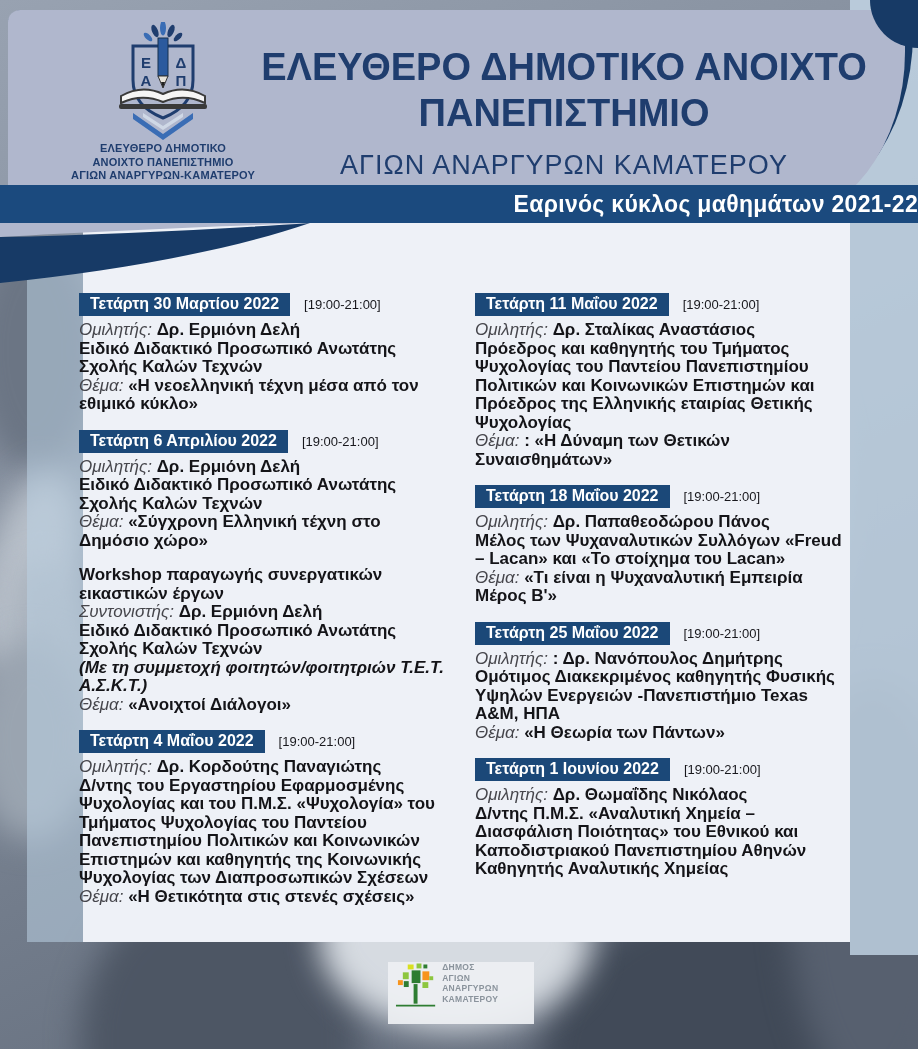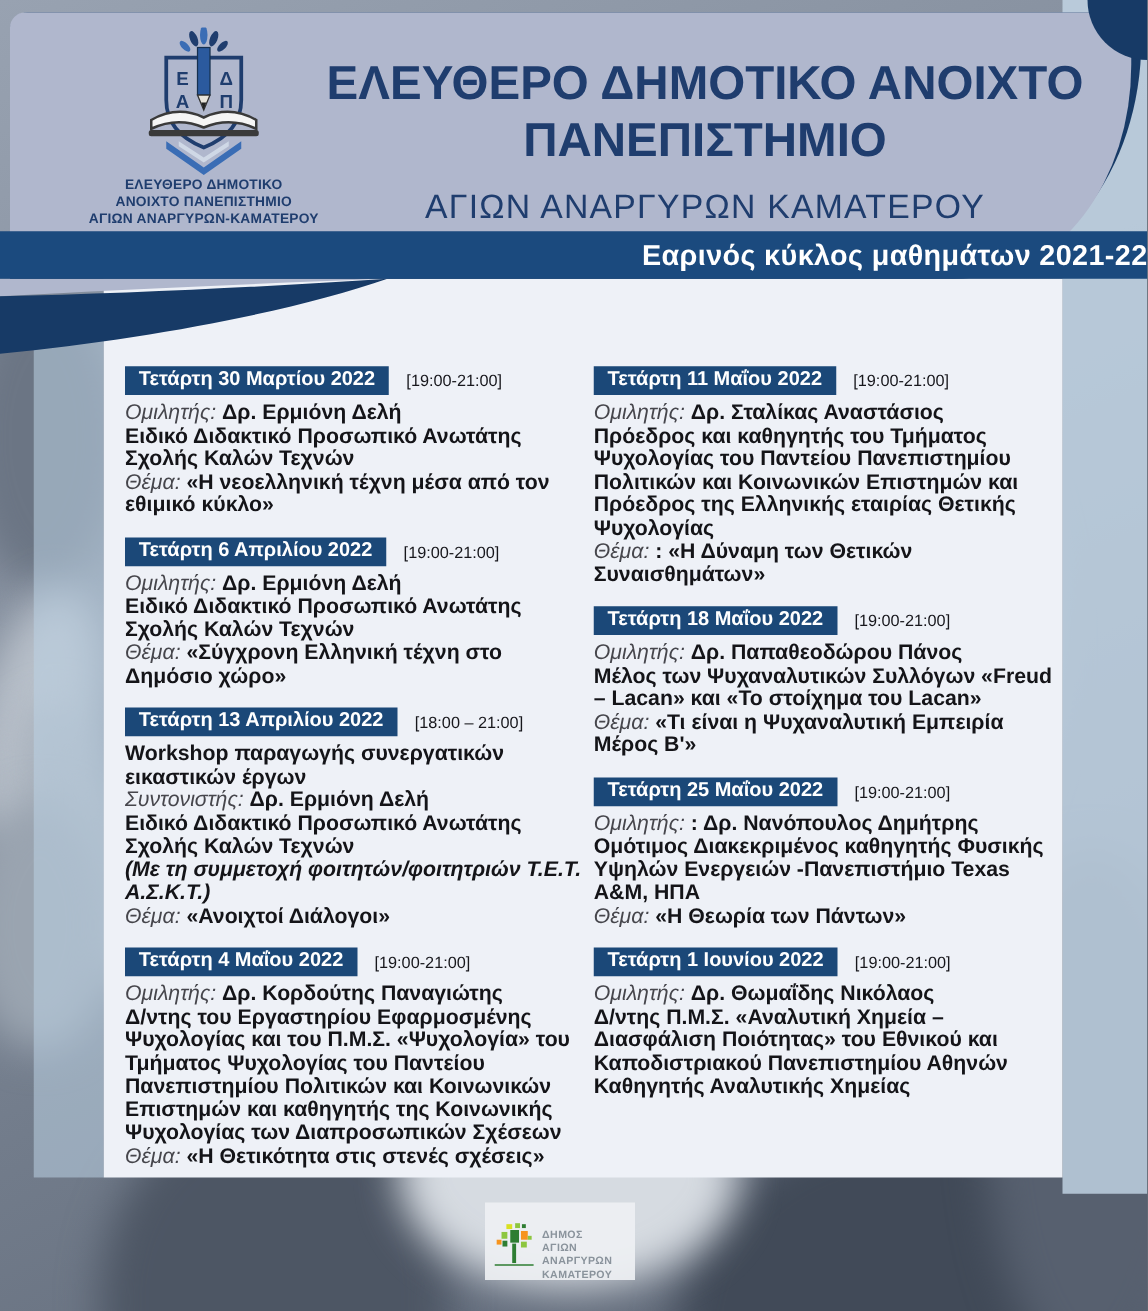--- a/index.html
+++ b/index.html
@@ -53,34 +53,34 @@
   
   .banner{position:absolute;left:0;top:185px;width:918px;height:38px;z-index:6;
           background:var(--navy-banner,#1b4a7e);display:flex;align-items:center;justify-content:flex-end;}
   .banner span{color:#fff;font-weight:bold;font-size:23px;letter-spacing:.3px;}
 
   
   .wave{position:absolute;left:0;top:223px;z-index:5;display:block;}
 
   
   .col{position:absolute;top:293px;z-index:7;}
-  .col-left{left:100px;width:365px;}
+  .col-left{left:79px;width:365px;}
   .col-right{left:475px;width:372px;}
   .event{margin-bottom:16px;}
   .date-row{display:flex;align-items:center;margin-bottom:5px;}
   .date-box{background:var(--navy-box,#1b4878);color:#fff;font-weight:bold;font-size:16px;
             padding:2px 11px 3px;white-space:nowrap;}
   .time{margin-left:14px;font-size:13px;font-weight:500;color:#17171c;white-space:nowrap;}
   .line{font-size:17px;font-weight:bold;color:#141418;line-height:18.5px;}
   .line .lbl{font-style:italic;font-weight:400;color:#46464c;}
   .line.italic{font-style:italic;}
 
   
-  .footer-box{position:absolute;left:388px;top:962px;width:120px;height:62px;z-index:7;
-              background:rgba(238,240,243,.92);display:flex;align-items:flex-end;padding:0 7px;}
+  .footer-box{position:absolute;left:388px;top:962px;width:146px;height:62px;z-index:7;
+              background:rgba(238,240,243,.92);display:flex;align-items:flex-start;padding:0 7px;}
   .muni-text{margin-left:6px;font-size:8.5px;line-height:10.5px;font-weight:bold;
              color:#8a939c;letter-spacing:.3px;}
 </style>
 </head>
 <body>
 
 <div class="page">
 
   <div class="photo">
     <div class="blob b4"></div>
@@ -158,24 +158,20 @@
       <div class="event">
         <div class="date-row">
           <span class="date-box">Τετάρτη 6 Απριλίου 2022</span>
           <span class="time">[19:00-21:00]</span>
         </div>
         <div class="line"><span class="lbl">Ομιλητής: </span>Δρ. Ερμιόνη Δελή</div>
         <div class="line">Ειδικό Διδακτικό Προσωπικό Ανωτάτης Σχολής Καλών Τεχνών</div>
         <div class="line"><span class="lbl">Θέμα: </span>«Σύγχρονη Ελληνική τέχνη στο Δημόσιο χώρο»</div>
       </div>
       <div class="event">
-        <div class="date-row">
-          <span class="date-box">Τετάρτη 13 Απριλίου 2022</span>
-          <span class="time">[18:00 – 21:00]</span>
-        </div>
         <div class="line">Workshop παραγωγής συνεργατικών εικαστικών έργων</div>
         <div class="line"><span class="lbl">Συντονιστής: </span>Δρ. Ερμιόνη Δελή</div>
         <div class="line">Ειδικό Διδακτικό Προσωπικό Ανωτάτης Σχολής Καλών Τεχνών</div>
         <div class="line italic">(Με τη συμμετοχή φοιτητών/φοιτητριών Τ.Ε.Τ. Α.Σ.Κ.Τ.)</div>
         <div class="line"><span class="lbl">Θέμα: </span>«Ανοιχτοί Διάλογοι»</div>
       </div>
       <div class="event">
         <div class="date-row">
           <span class="date-box">Τετάρτη 4 Μαΐου 2022</span>
           <span class="time">[19:00-21:00]</span>

